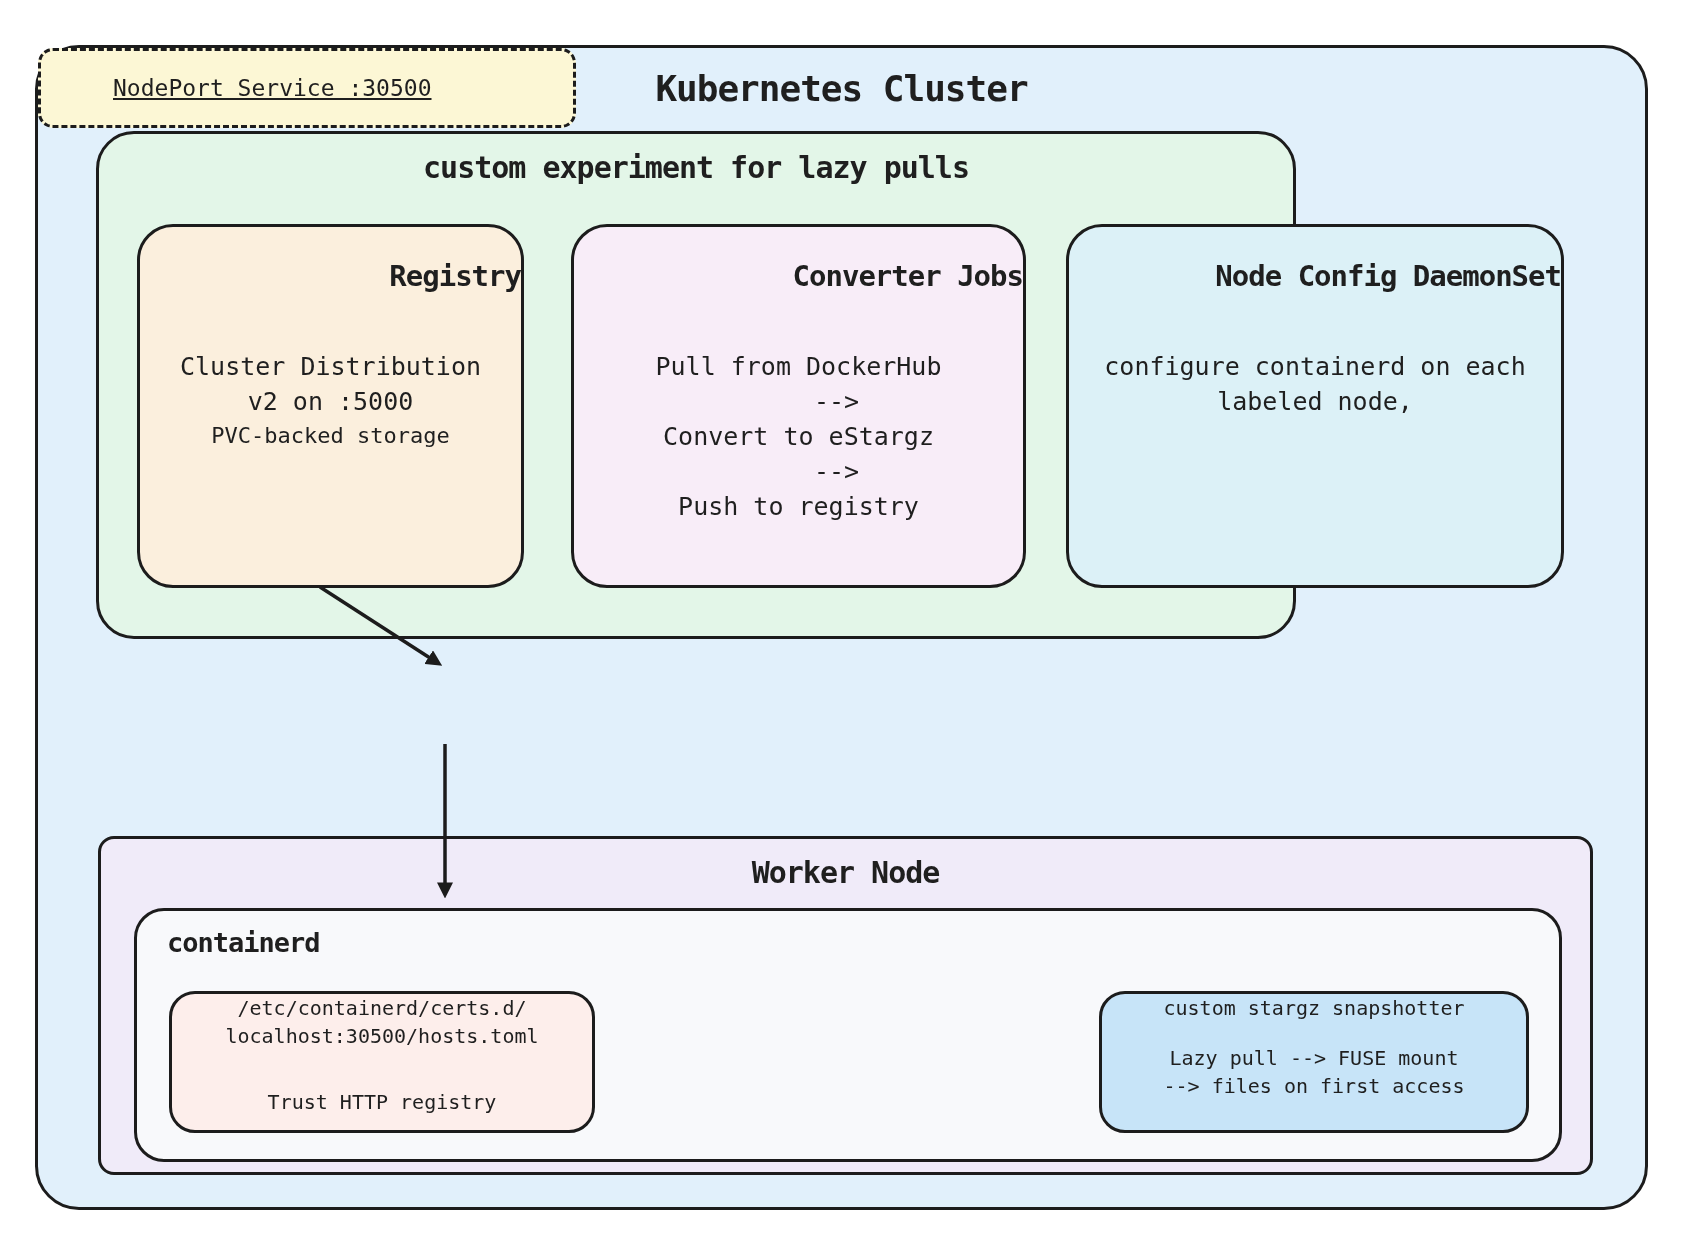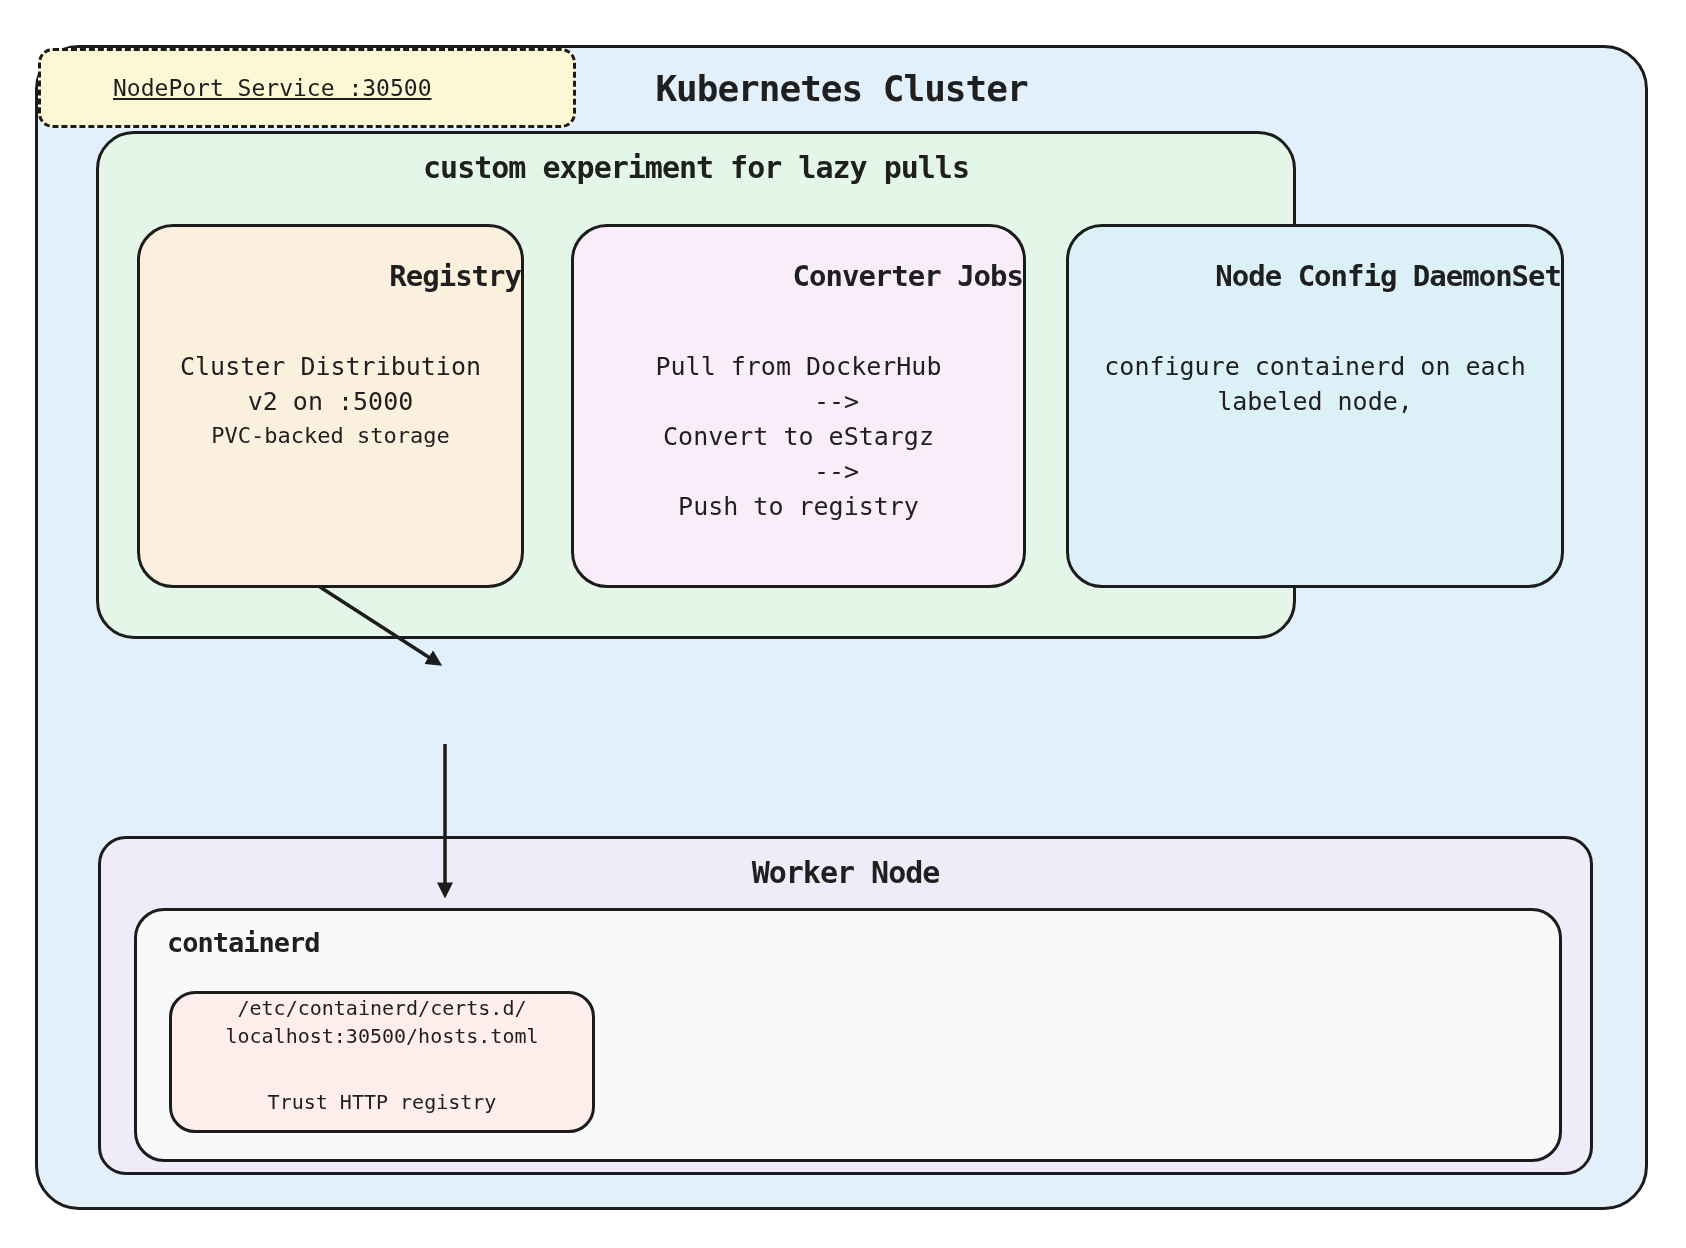--- a/index.html
+++ b/index.html
@@ -45,21 +45,21 @@
   .bline.shift-right{transform:translateX(38px);}
   .nodeport{
     left:143px;top:626px;width:532px;height:74px;
     border:3.5px dashed #1c1c1c;border-radius:15px;
     background:var(--nodeport-bg,#fcf7d5);
     display:flex;align-items:center;
   }
   .nodeport-label{font-size:23px;padding-left:72px;white-space:pre;text-decoration:underline;}
   .worker{
     left:60px;top:788px;width:1495px;height:339px;
-    border-radius:28px;background:var(--worker-bg,#f0ebf9);
+    border-radius:16px;background:var(--worker-bg,#f0ebf9);
   }
   .worker-title{
     position:absolute;top:16px;left:0;width:100%;
     text-align:center;font-size:30px;font-weight:bold;letter-spacing:-1px;
   }
   .containerd{
     left:33px;top:69px;width:1428px;height:254px;
     border-radius:30px;background:var(--containerd-bg,#f8f9fb);text-decoration:underline;
   }
   .containerd-label{
@@ -129,20 +129,26 @@
       <div class="box containerd">
         <div class="containerd-label">containerd</div>
 
         <div class="box chip chip-certs">
           <div class="cline">/etc/containerd/certs.d/</div>
           <div class="cline">localhost:30500/hosts.toml</div>
           <div class="cline push-bottom">Trust HTTP registry</div>
         </div>
 
 
+        <div class="box chip chip-stargz">
+          <div class="cline">custom stargz snapshotter</div>
+          <div class="chip-gap"></div>
+          <div class="cline">Lazy pull --&gt; FUSE mount</div>
+          <div class="cline">--&gt; files on first access</div>
+        </div>
       </div>
     </div>
   </div>
 
   <svg class="edges" viewBox="0 0 1686 1248" xmlns="http://www.w3.org/2000/svg">
     <defs>
       <marker id="arrowhead" viewBox="0 0 10 10" refX="1" refY="5" markerWidth="4.6" markerHeight="4.6" orient="auto">
         <path d="M0,0 L10,5 L0,10 z" fill="#1c1c1c"></path>
       </marker>
     </defs>

